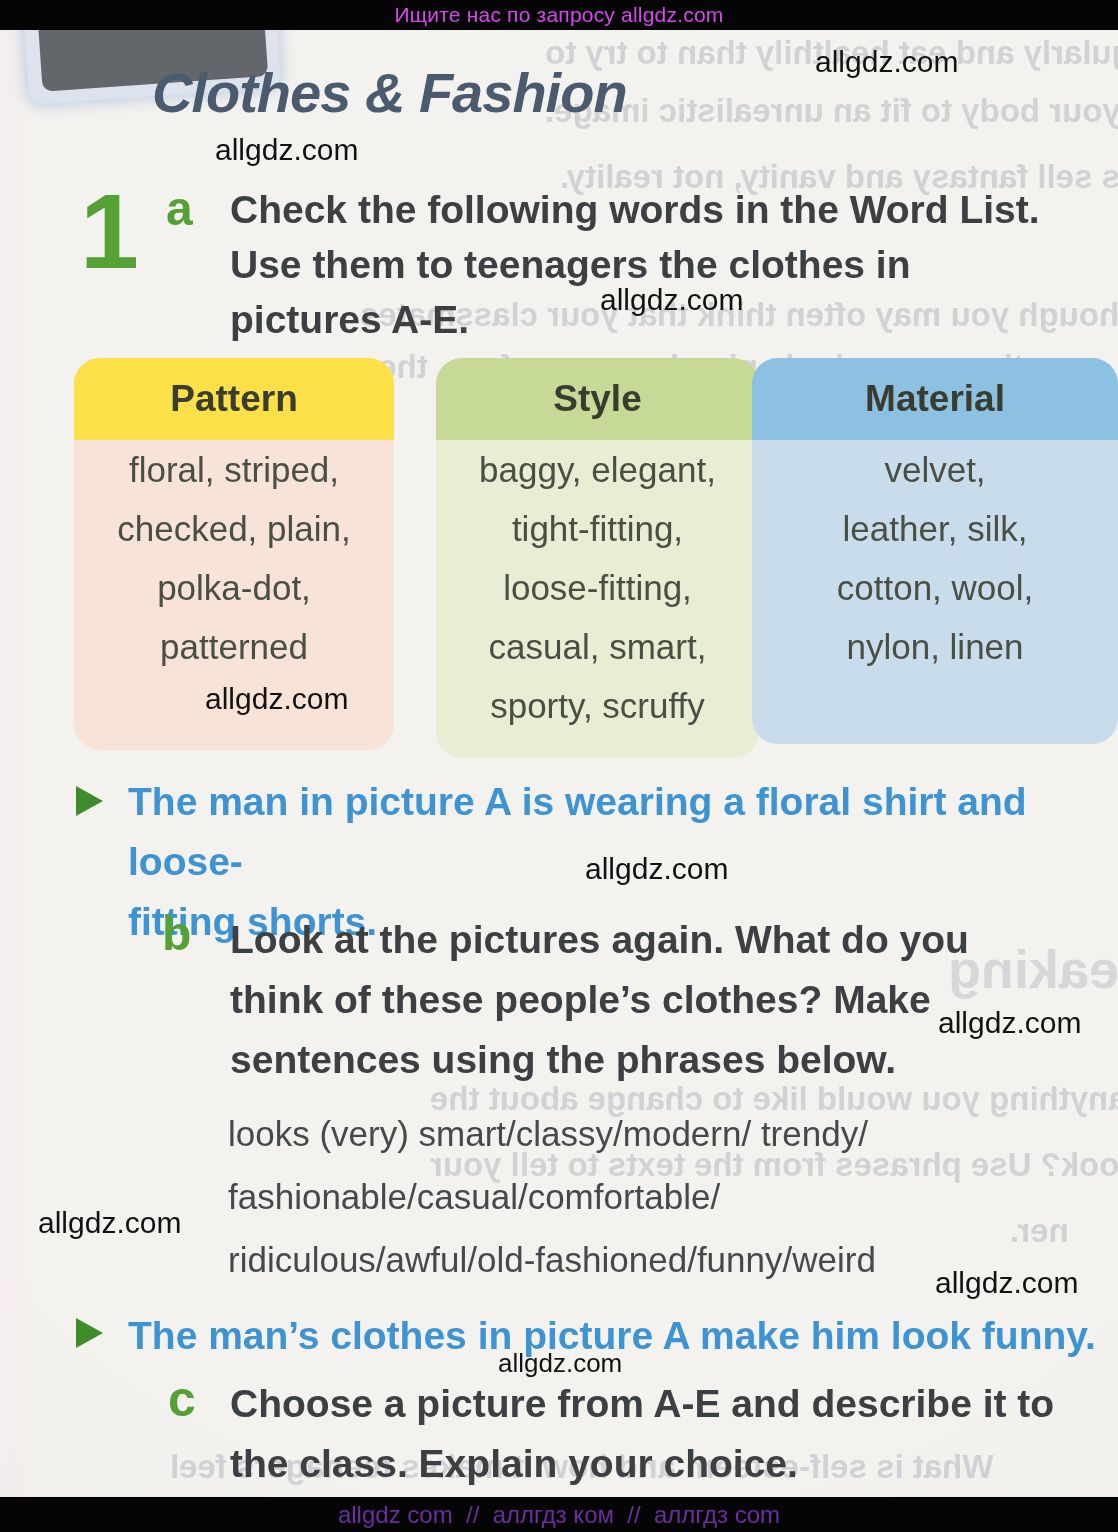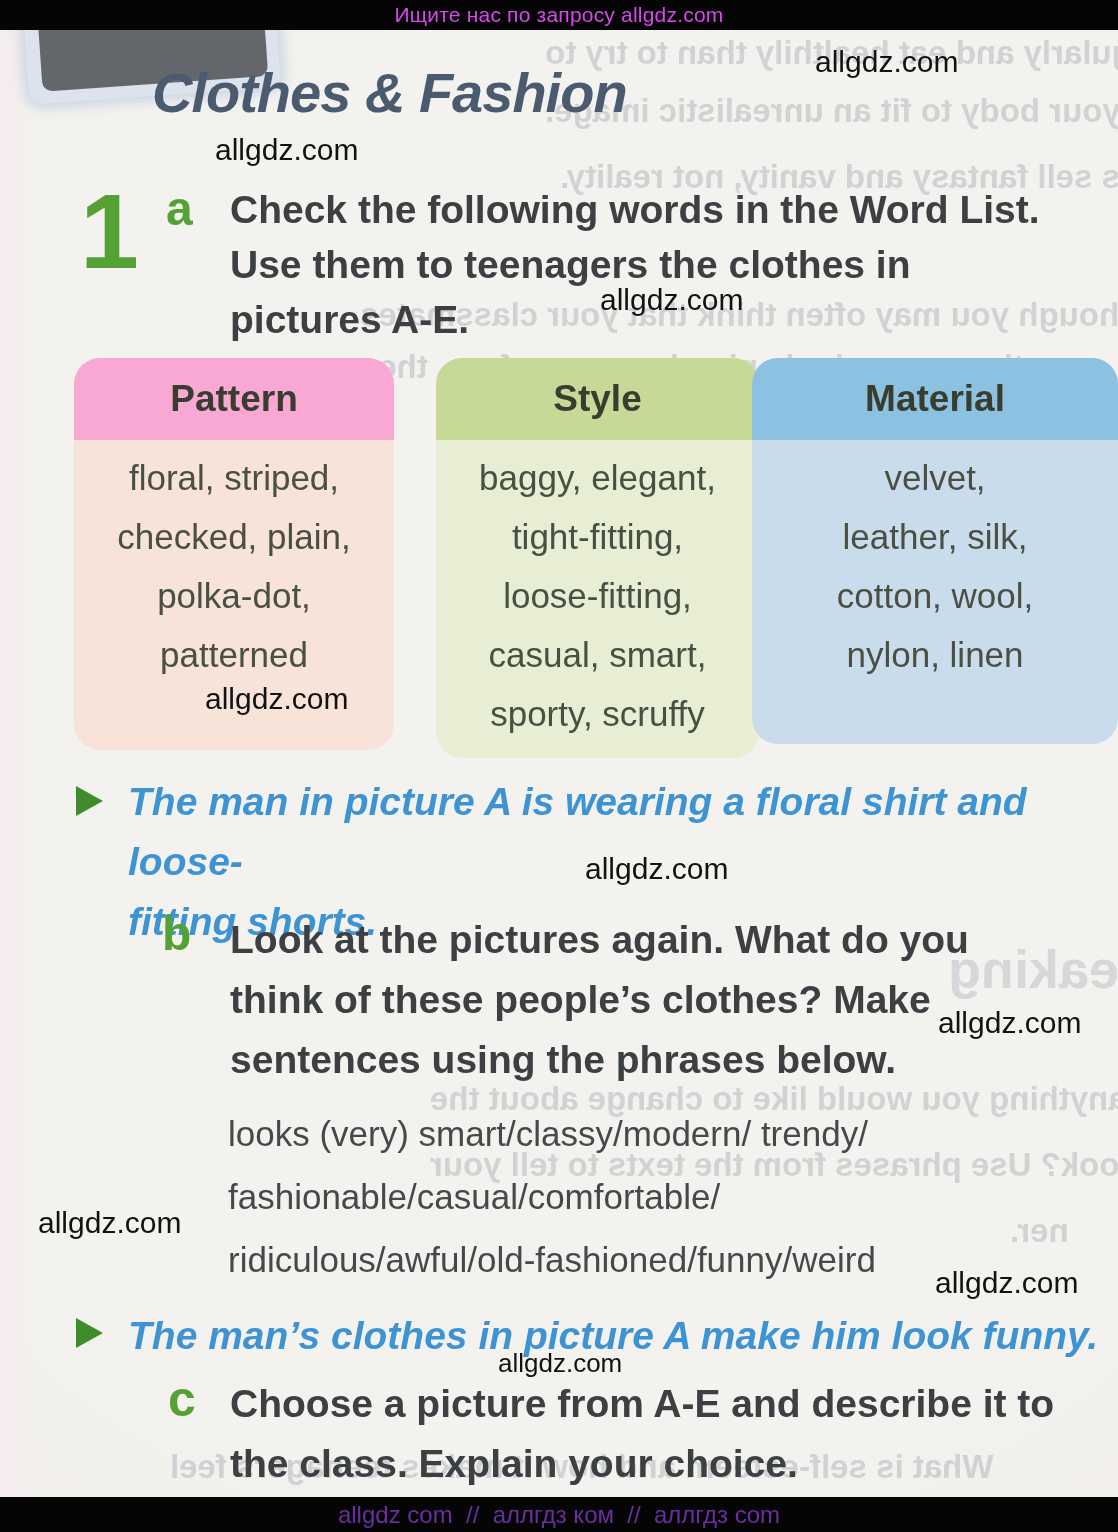--- a/index.html
+++ b/index.html
@@ -50,31 +50,31 @@
   .task-c { top:1344px; font-size:39px; line-height:60px; }
 
   .wordbox { position:absolute; top:328px; border-radius:26px; overflow:hidden; text-align:center; }
   .wb-pattern  { left:74px;  width:320px; height:392px; }
   .wb-style    { left:436px; width:323px; height:400px; }
   .wb-material { left:752px; width:366px; height:386px; }
   .wb-header {
     height:82px; display:flex; align-items:center; justify-content:center;
     font-size:37px; font-weight:bold; color:#383d30;
   }
-  .wb-body { padding-top:8px; font-size:35px; color:#4a4f43; line-height:59px; }
+  .wb-body { padding-top:0; font-size:35px; color:#4a4f43; line-height:59px; }
 
   .arrow-icon {
     position:absolute; width:0; height:0;
     border-left:27px solid #3f8c2c;
     border-top:15px solid transparent;
     border-bottom:15px solid transparent;
   }
   .ex1-arrow { left:76px; top:756px; }
   .ex2-arrow { left:76px; top:1288px; }
-  .example-text { position:absolute; left:128px; font-size:39px; font-style:italic; font-weight:bold; line-height:60px; }
+  .example-text { position:absolute; left:128px; font-size:39px; font-weight:bold; line-height:60px; }
   .ex1-text { top:742px; }
   .ex2-text { top:1276px; }
 
   .phrases { position:absolute; left:228px; top:1072px; font-size:35px; color:#47484b; line-height:63px; }
 
   .wm { position:absolute; color:#121212; font-size:30px; }
   .wm0 { left:815px; top:15px; }
   .wm1 { left:215px; top:103px; }
   .wm2 { left:600px; top:253px; }
   .wm3 { left:205px; top:652px; }
@@ -136,21 +136,21 @@
     <div class="ex-number" style="color: rgb(85, 161, 54);">1</div>
 
     <div class="part-letter letter-a" style="color: rgb(85, 161, 54);">a</div>
     <div class="task task-a">
       <div>Check the following words in the Word List.</div>
       <div>Use them to teenagers the clothes in</div>
       <div>pictures A-E.</div>
     </div>
 
     <div class="wordbox wb-pattern" style="background-color: rgb(248, 227, 216);">
-      <div class="wb-header" style="background-color: #f9a8d4; text-align: right;">Pattern</div>
+      <div class="wb-header" style="background-color: #fde047; text-align: right;">Pattern</div>
       <div class="wb-body">
         <div>floral, striped,</div>
         <div>checked, plain,</div>
         <div>polka-dot,</div>
         <div>patterned</div>
       </div>
     </div>
 
     <div class="wordbox wb-style" style="background-color: rgb(231, 238, 211);">
       <div class="wb-header" style="background-color: rgb(198, 217, 150);">Style</div>

